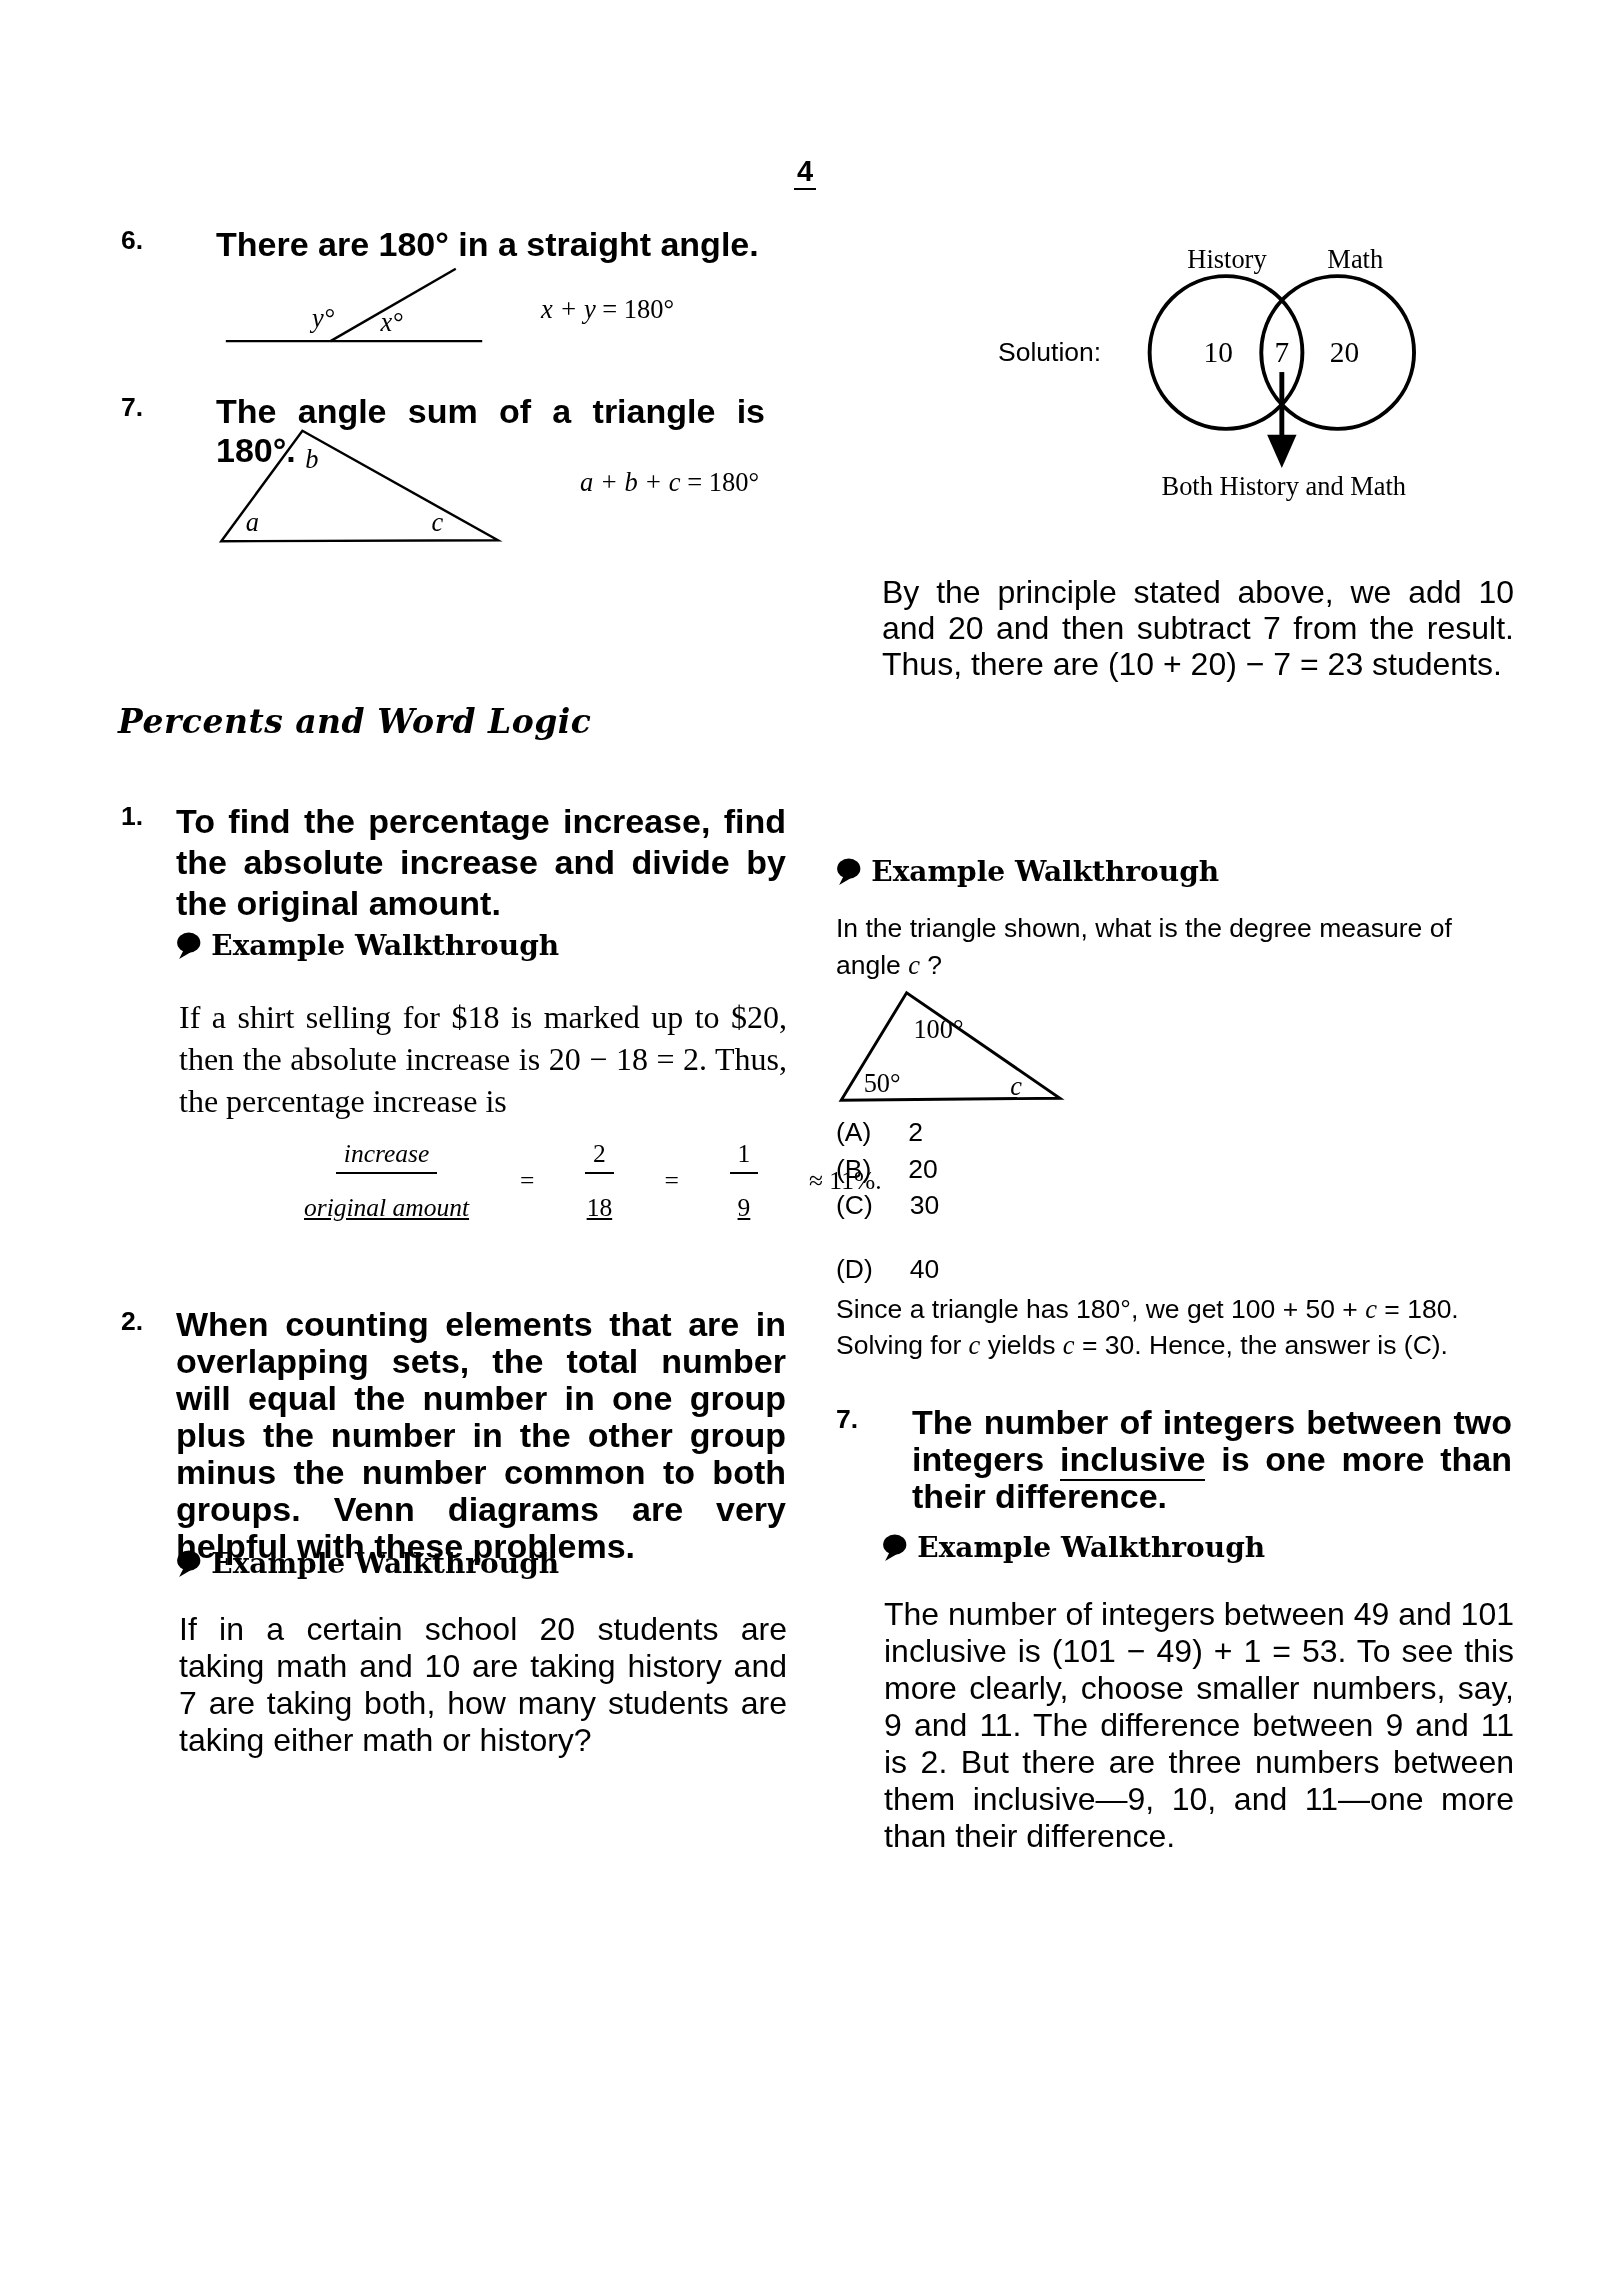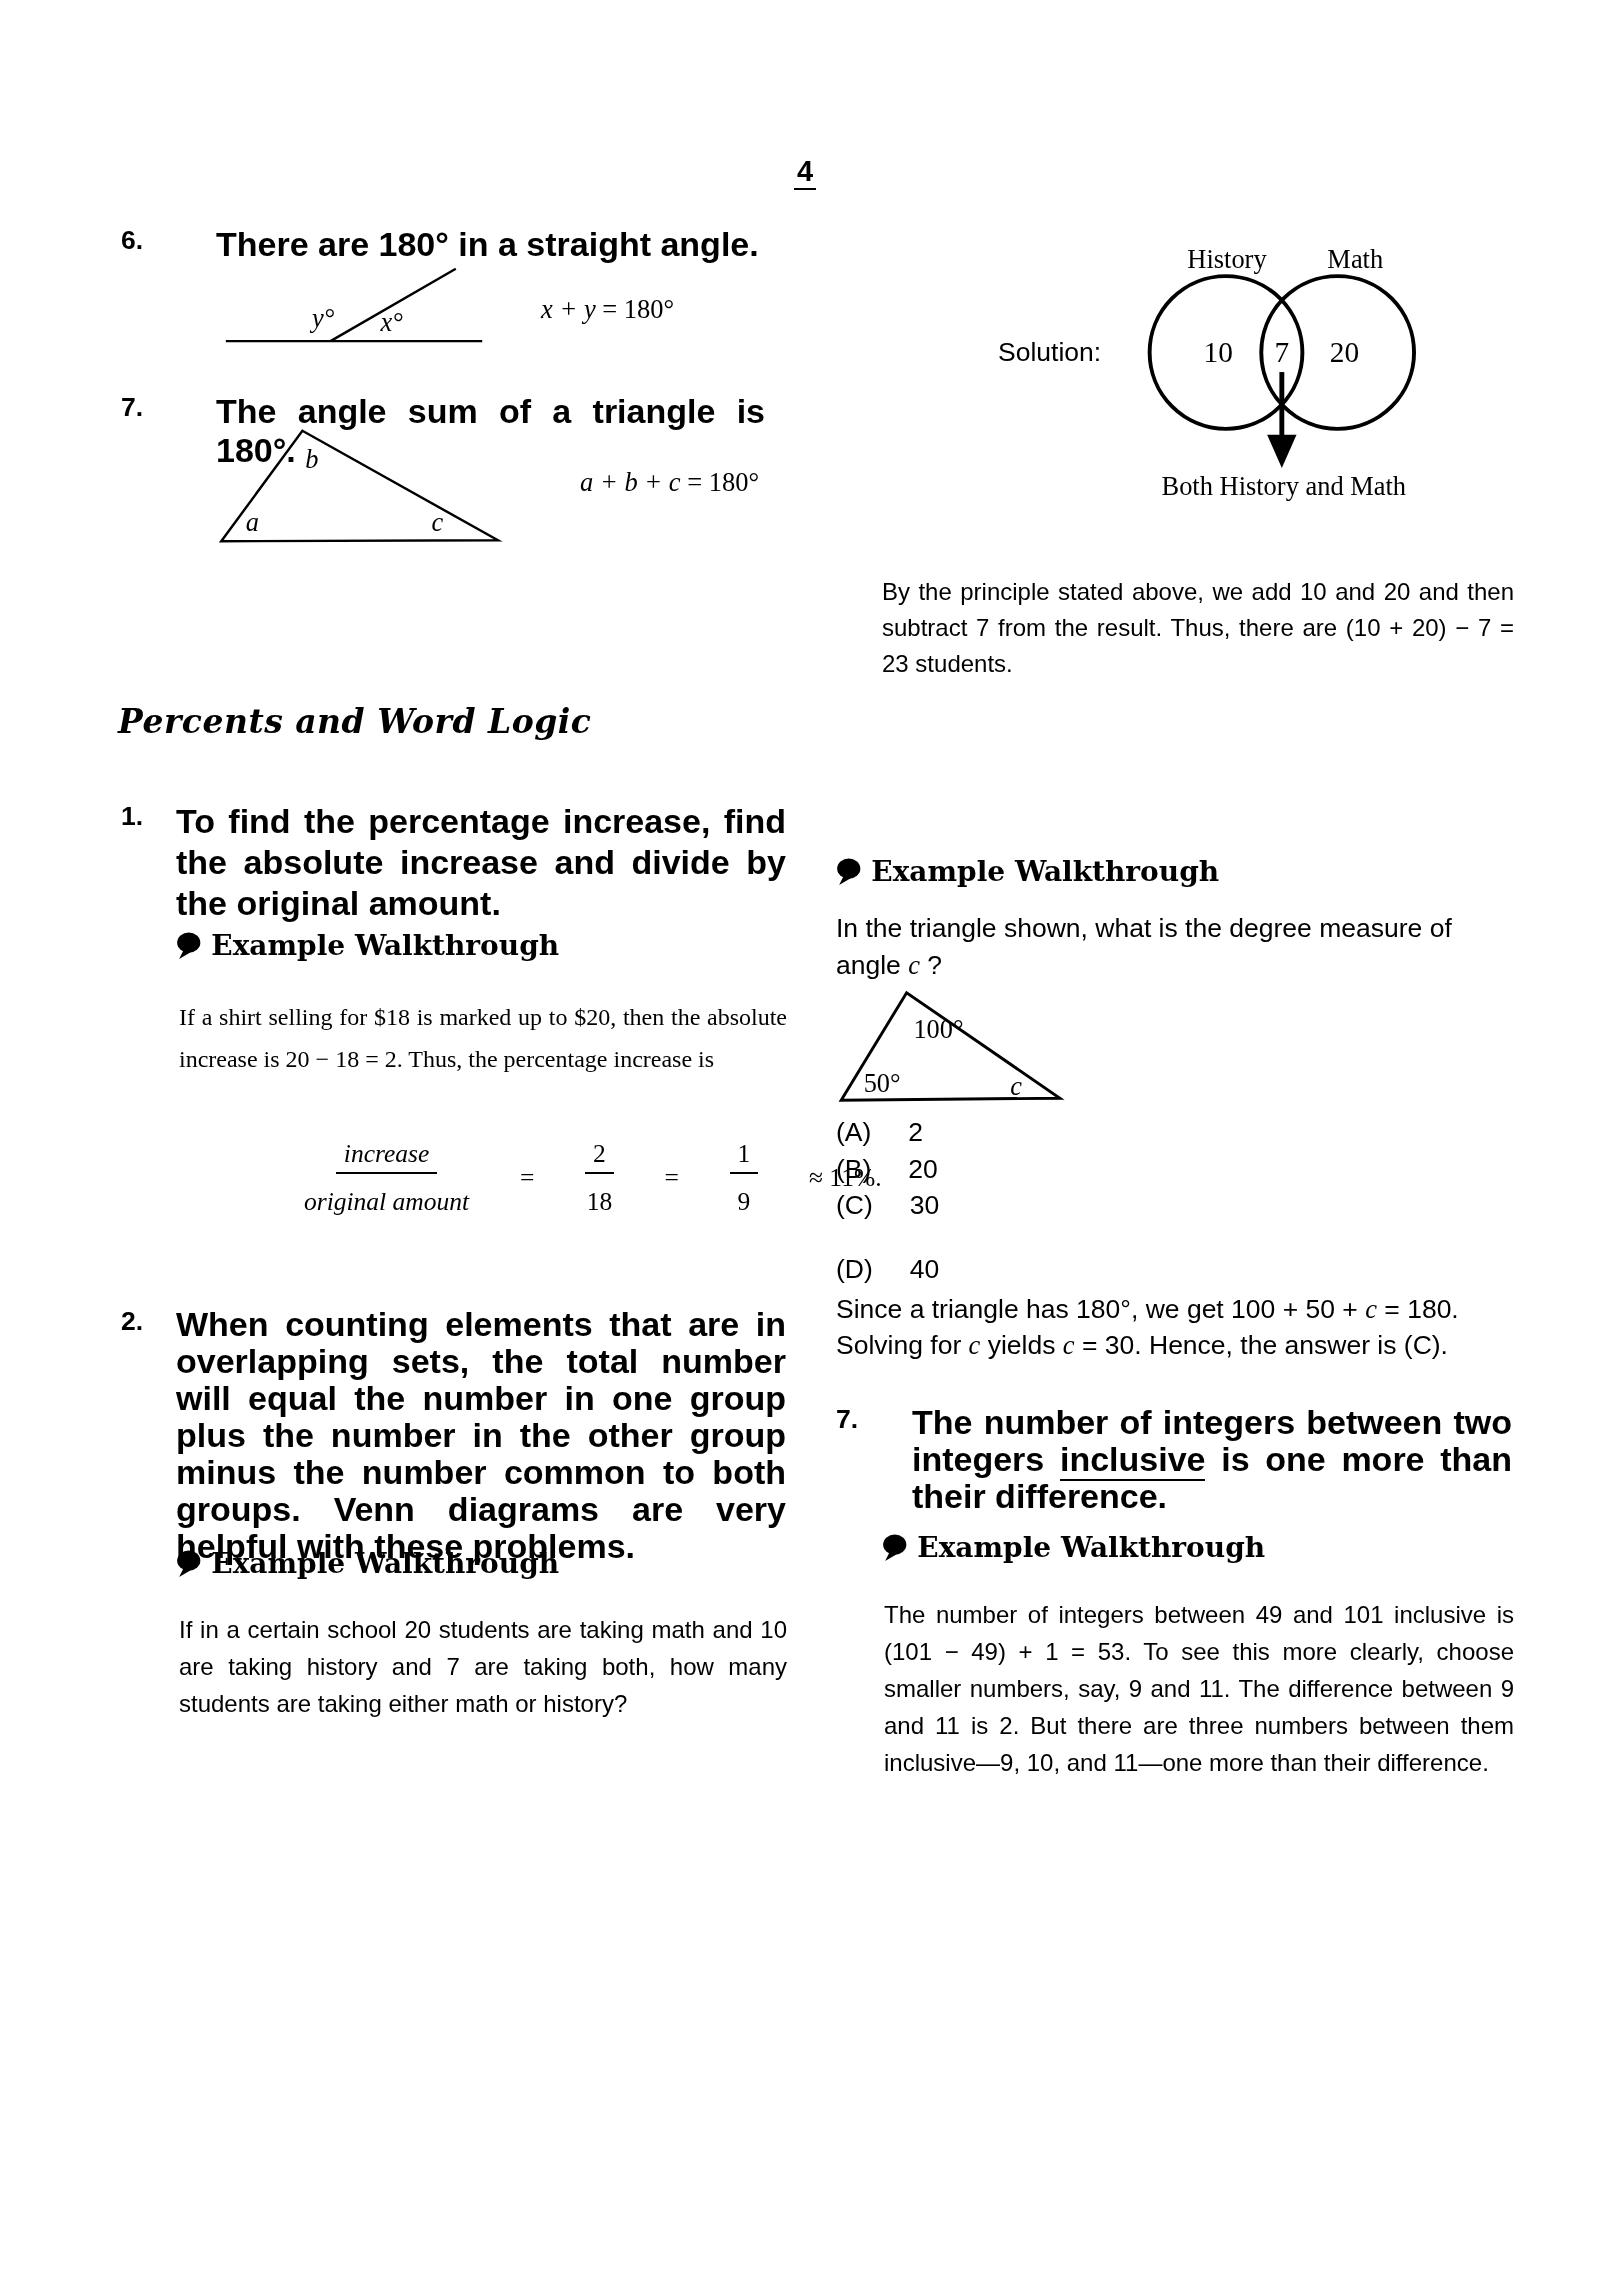--- a/index.html
+++ b/index.html
@@ -3,36 +3,36 @@
 <meta charset="utf-8">
 <style>
   html,body { margin:0; padding:0; background:#ffffff; }
   .page {
     position:relative; width:1620px; height:2293px; background:#ffffff;
     color:#000; font-family:"Liberation Sans", sans-serif; overflow:hidden;
   }
   .abs { position:absolute; }
   .num { font-weight:bold; font-size:26.5px; }
   .bold-item { font-weight:bold; font-size:34px; text-align:justify; }
-  .body-text { font-size:24px; text-align:justify; }
+  .body-text { font-size:32px; text-align:justify; }
   .pageno { font-weight:bold; font-size:29px; border-bottom:2.9px solid #000; padding:0 2.9px 1px 2.9px; }
   .heading {
     font-family:"DejaVu Serif", serif; font-weight:bold; font-style:italic;
     font-size:33px; letter-spacing:0.5px;
   }
   .ew { display:flex; align-items:center; gap:9.8px;
         font-family:"DejaVu Serif", serif; font-weight:bold; font-size:28px; }
   .ew svg { flex:0 0 auto; }
   .eq { font-family:"Liberation Serif", serif; font-size:26.5px; white-space:nowrap; }
   .eq .var { font-style:italic; }
   .formula { display:flex; align-items:center; font-family:"Liberation Serif", serif;
              font-size:25.5px; white-space:nowrap;gap:43px; }
   .frac { display:inline-flex; flex-direction:column; align-items:center; margin:0 2px; }
   .frac .fnum { padding:0 7.8px 2.9px 7.8px; border-bottom:2px solid #000; }
-  .frac .fden { padding-top:13px; }
+  .frac .fden { padding-top:19px;text-decoration:underline; }
   .fit { font-style:italic; }
   .feq { margin:0 5.9px; }
   .ul { border-bottom:2.9px solid #000; padding-bottom:1px; }
   .ivar { font-style:italic; font-family:"Liberation Serif", serif; }
   .svg-serif  { font-family:"Liberation Serif", serif; font-size:27px; fill:#000; }
   .svg-serif-lg { font-family:"Liberation Serif", serif; font-size:30px; fill:#000; }
   .svg-math { font-family:"Liberation Serif", serif; font-style:italic; font-size:27px; fill:#000; }
   .stroke { fill:none; stroke:#000; }
 </style>
 </head>

